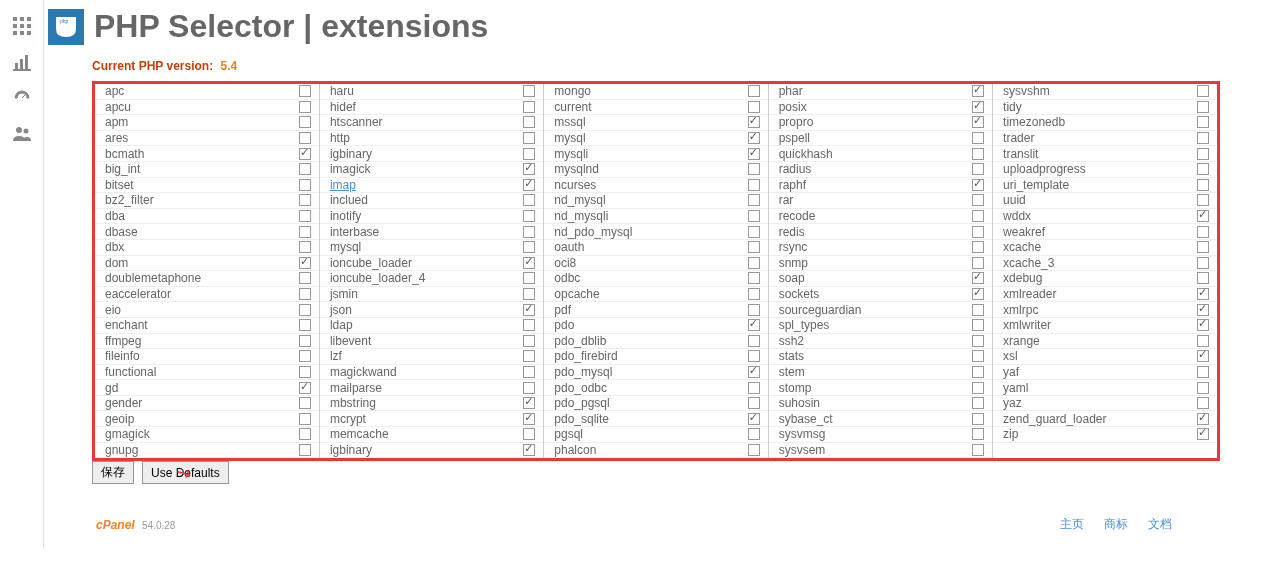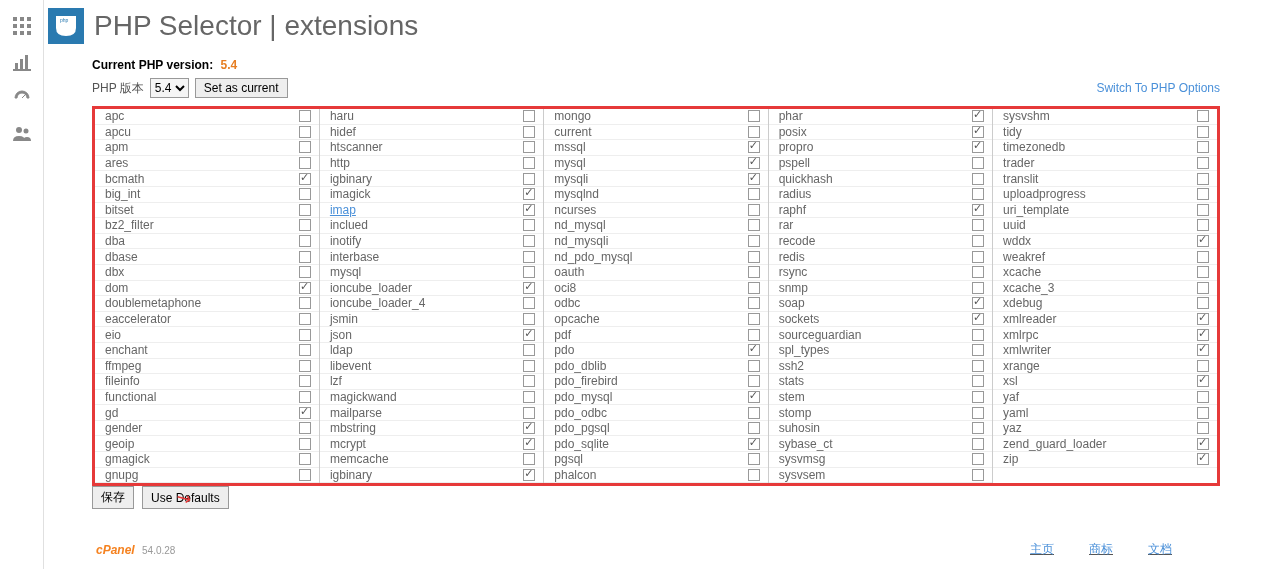--- a/index.html
+++ b/index.html
@@ -3,24 +3,24 @@
   <meta charset="utf-8">
   <style>
     * { box-sizing: border-box; margin: 0; padding: 0; }
     body { font-family: Arial, sans-serif; font-size: 12px; color: #555; background: #fff; }
     .container { display: flex; width: 1268px; }
     .sidebar { width: 44px; background: #fff; border-right: 1px solid #e0e0e0; padding-top: 8px; }
     .sidebar-icon { display: flex; justify-content: center; align-items: center; height: 36px; color: #888; cursor: pointer; }
     .main { flex: 1; padding: 0 0 10px 0; }
     .header { display: flex; align-items: center; padding: 8px 4px 4px 4px; }
     .header-icon { width: 36px; height: 36px; background: #2a7ab0; display: flex; align-items: center; justify-content: center; margin-right: 10px; }
-    .page-title { font-size: 28px; color: #666; font-weight: 400; }
+    .page-title { font-size: 32px; color: #666; font-weight: 700; }
     .content { padding: 10px 48px 0 48px; }
     .version-row { margin-bottom: 6px; }
-    .version-label { font-weight: bold; color: #000000; }
+    .version-label { font-weight: bold; color: #c2410c; }
     .version-value { color: #e67e22; font-weight: bold; margin-left: 4px; }
     .selector-row { display: flex; align-items: center; justify-content: space-between; }
     .selector-left { display: flex; align-items: center; gap: 6px; }
     .php-label { color: #555; }
     select { font-size: 12px; border: 1px solid #999; padding: 1px 0; background: #f5f5f5; }
     .btn { font-size: 12px; border: 1px solid #999; background: #eee; padding: 2px 8px; cursor: pointer; }
     .link { color: #4a90d9; cursor: pointer; }
     .ext-box { border: 3px solid #e63939; margin-top: 8px; padding: 0; text-align: right; }
     .ext-table { width: 100%; border-collapse: collapse; }
     .ext-table td { padding: 0; vertical-align: top; }
@@ -29,21 +29,21 @@
     .ext-item { display: flex; justify-content: space-between; align-items: center; padding: 1px 8px 1px 10px; border-bottom: 1px solid #eee; height: 15.6px; }
     .ext-name { color: #666; font-size: 12px; white-space: nowrap; }
     .ext-name.linky { color: #4a90d9; text-decoration: underline; cursor: pointer; }
     .chk { width: 12px; height: 12px; border: 1px solid #999; display: inline-block; position: relative; background: #fff; }
     .chk.checked::after { content: '✓'; position: absolute; top: -3px; left: 0px; font-size: 11px; color: #555; }
     .action-row { margin-top: 0; display: flex; gap: 8px; padding-left: 0; }
     .arrow { color: #e63939; position: relative; top: -22px; left: 84px; font-size: 18px; transform: rotate(-30deg); display: inline-block; }
     .footer { display: flex; justify-content: space-between; align-items: center; padding: 10px 48px 6px 4px; }
     .cpanel-logo { color: #f58220; font-weight: bold; font-style: italic; font-size: 12px; }
     .cpanel-ver { color: #999; font-size: 10px; margin-left: 4px; }
-    .footer-links { display: flex; gap: 35px; text-decoration: underline; }
+    .footer-links { display: flex; gap: 20px; }
     .footer-link { color: #4a90d9; cursor: pointer; }
   </style>
 </head>
 <body>
 
 <div class="container">
   <div class="sidebar">
     <div class="sidebar-icon">
         <svg width="18" height="18" viewBox="0 0 18 18">
           <rect x="0" y="0" width="4" height="4" fill="#888"></rect>
@@ -89,28 +89,20 @@
           </svg>
       </div>
       <h1 class="page-title">PHP Selector | extensions</h1>
     </div>
 
     <div class="content">
       <div class="version-row">
         <span class="version-label">Current PHP version:</span>
         <span class="version-value">5.4</span>
       </div>
-      <div class="selector-row">
-        <div class="selector-left">
-          <span class="php-label">PHP 版本</span>
-          <select><option>5.4</option></select>
-          <button class="btn">Set as current</button>
-        </div>
-        <span class="link">Switch To PHP Options</span>
-      </div>
 
       <div class="ext-box">
         <table class="ext-table">
             <tbody>
               <tr id="ext-row">
                 <td class="ext-col">
                   <div class="ext-item">
                     <span class="ext-name">apc</span>
                     <span class="chk"></span>
                   </div>

